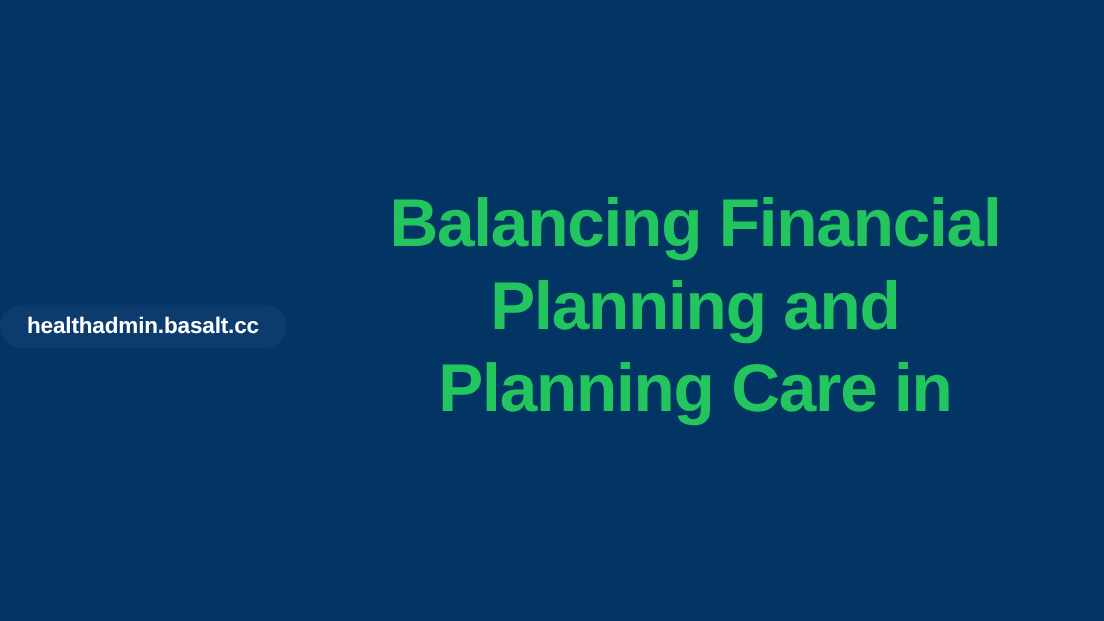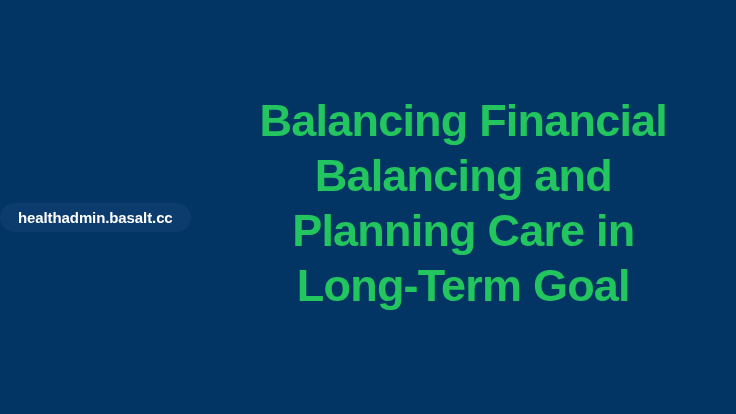--- a/index.html
+++ b/index.html
@@ -68,20 +68,19 @@
 <body>
 
 <div class="slide">
 
   <div class="url-pill">
     <span>healthadmin.basalt.cc</span>
   </div>
 
   <h1 class="title-block">
     <span class="title-line">Balancing Financial</span>
-    <span class="title-line">Balancing and</span>
+    <span class="title-line">Planning and</span>
     <span class="title-line">Planning Care in</span>
-    <span class="title-line">Long-Term Goal</span>
   </h1>
 
   <div class="spacer"></div>
 
 </div>
 
 </body></html>

